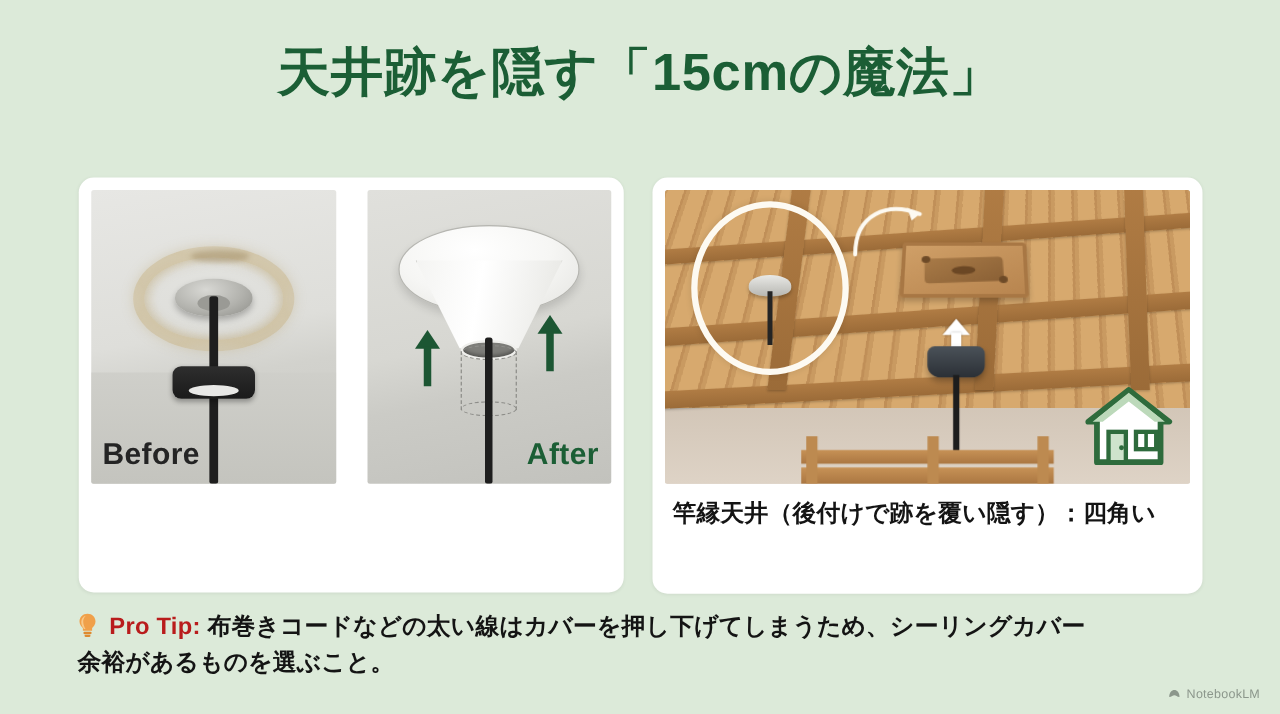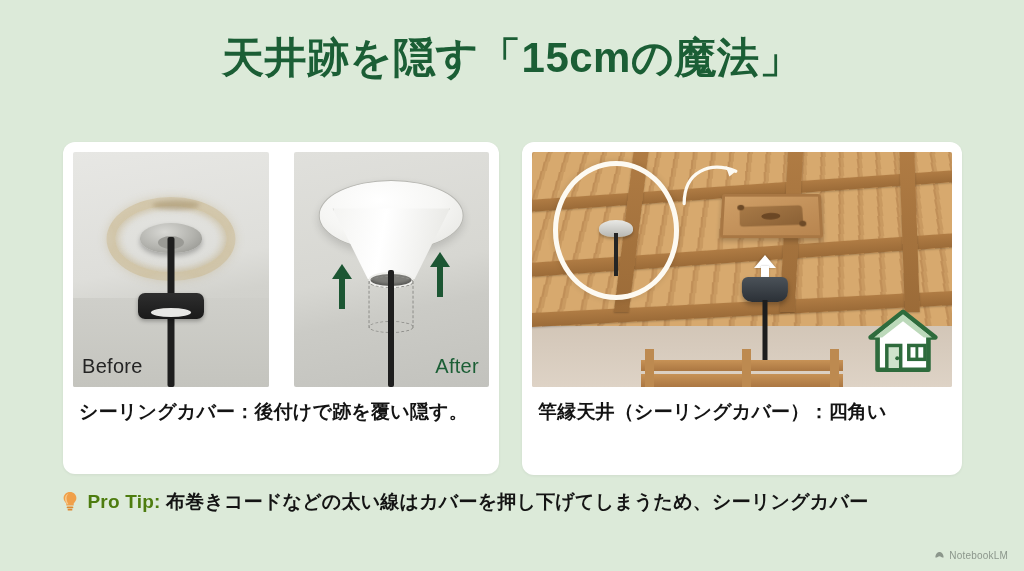--- a/index.html
+++ b/index.html
@@ -186,22 +186,22 @@
     width: 0; height: 0;
     border-left: 10px solid transparent;
     border-right: 10px solid transparent;
     border-bottom: 15px solid #1c5633;
   }
   .arrow-l { left: 25%; }
   .arrow-r { left: 75%; top: 48%; }
 
   .corner-label {
     position: absolute;
-    font-size: 20px;
-    font-weight: normal;
+    font-size: 24px;
+    font-weight: bold;
     letter-spacing: 0.3px;
   }
   .lbl-before { left: 9px;  bottom: 9px; color: #242424; }
   .lbl-after  { right: 10px; bottom: 9px; color: #1b5e35; }
 
   
   .ph-illo {
     background: #d9cdc0;
   }
   .illo-wall {
@@ -367,21 +367,21 @@
     color: #141414;
     line-height: 1.55;
     letter-spacing: 0.2px;
   }
   .bulb-icon {
     display: inline-block;
     vertical-align: -3px;
     width: 16px; height: 20px;
     margin-right: 4px;
   }
-  .protip-label { color: #4d7c0f; }
+  .protip-label { color: #b91c1c; }
 
   
   .watermark {
     position: absolute;
     right: 16px; bottom: 10px;
     display: flex;
     align-items: center;
     gap: 4px;
     font-size: 10px;
     color: #8c978c;
@@ -419,21 +419,20 @@
       </div>
       <div class="arrow-up arrow-r">
         <span class="head"></span>
           <span class="shaft"></span>
       </div>
       <div class="corner-label lbl-after">After</div>
     </div>
 
   </div>
 
-  <div class="caption">シーリングカバー：後付けで跡を覆い隠す。</div>
 </div>
 
 <div class="card" id="card-right">
 
   <div class="photo ph-illo" style="height:235px;">
     <div class="illo-wall"></div>
     <div class="illo-ceiling"></div>
 
     <div class="beam bm-h1"></div>
     <div class="beam bm-h2"></div>
@@ -475,35 +474,36 @@
       <path d="M32 4 L60 26 L54 26 L54 54 L10 54 L10 26 L4 26 Z" fill="#ffffff" stroke="#2e6b3c" stroke-width="4" stroke-linejoin="round"></path>
       <path d="M32 6 L57 26 L50 26 L32 12 L14 26 L7 26 Z" fill="#bcd9ba"></path>
       <rect x="18" y="33" width="12" height="21" fill="#cfe3cc" stroke="#2e6b3c" stroke-width="3"></rect>
       <circle cx="27" cy="44" r="1.7" fill="#2e6b3c"></circle>
       <rect x="37" y="33" width="14" height="12" fill="#ffffff" stroke="#2e6b3c" stroke-width="3"></rect>
       <line x1="44" y1="33" x2="44" y2="45" stroke="#2e6b3c" stroke-width="2.5"></line>
     </svg>
   </div>
 
   <div class="caption">
-    <div>竿縁天井（シーリングカバー）：四角い</div>
+    <div>竿縁天井（後付けで跡を覆い隠す）：四角い</div>
   </div>
 </div>
 
 <div class="protip">
   <div>
     <svg class="bulb-icon" viewBox="0 0 16 20">
       <path d="M8 1 C4.3 1 1.6 3.7 1.6 7.1 C1.6 9.5 3 11 4.3 12.4 L4.3 14.6 L11.7 14.6 L11.7 12.4 C13 11 14.4 9.5 14.4 7.1 C14.4 3.7 11.7 1 8 1 Z" fill="#f0a04a"></path>
       <path d="M5.2 13.2 C4 11.7 3 10.2 3 7.6 C3 5.2 4.6 3.2 6.6 2.6 C5 4.2 4.4 6 4.6 7.9 C4.8 9.8 5.4 11.4 6.4 13.2 Z" fill="#f8c98a"></path>
       <rect x="4.7" y="15.4" width="6.6" height="1.9" rx="0.9" fill="#de8a30"></rect>
       <rect x="5.6" y="17.8" width="4.8" height="1.7" rx="0.85" fill="#de8a30"></rect>
     </svg>
     <span class="protip-label">Pro Tip:</span>
     <span>布巻きコードなどの太い線はカバーを押し下げてしまうため、シーリングカバー</span>
   </div>
+  <div>余裕があるものを選ぶこと。</div>
 </div>
 
 <div class="watermark">
   <svg class="wm-icon" viewBox="0 0 16 16">
     <path d="M2 11 C2 6 5 3 8 3 C11 3 14 6 14 11 C11 11 10 9 8 9 C6 9 5 11 2 11 Z" fill="#8c978c"></path>
   </svg>
   <span>NotebookLM</span>
 </div>
 
 </body></html>

